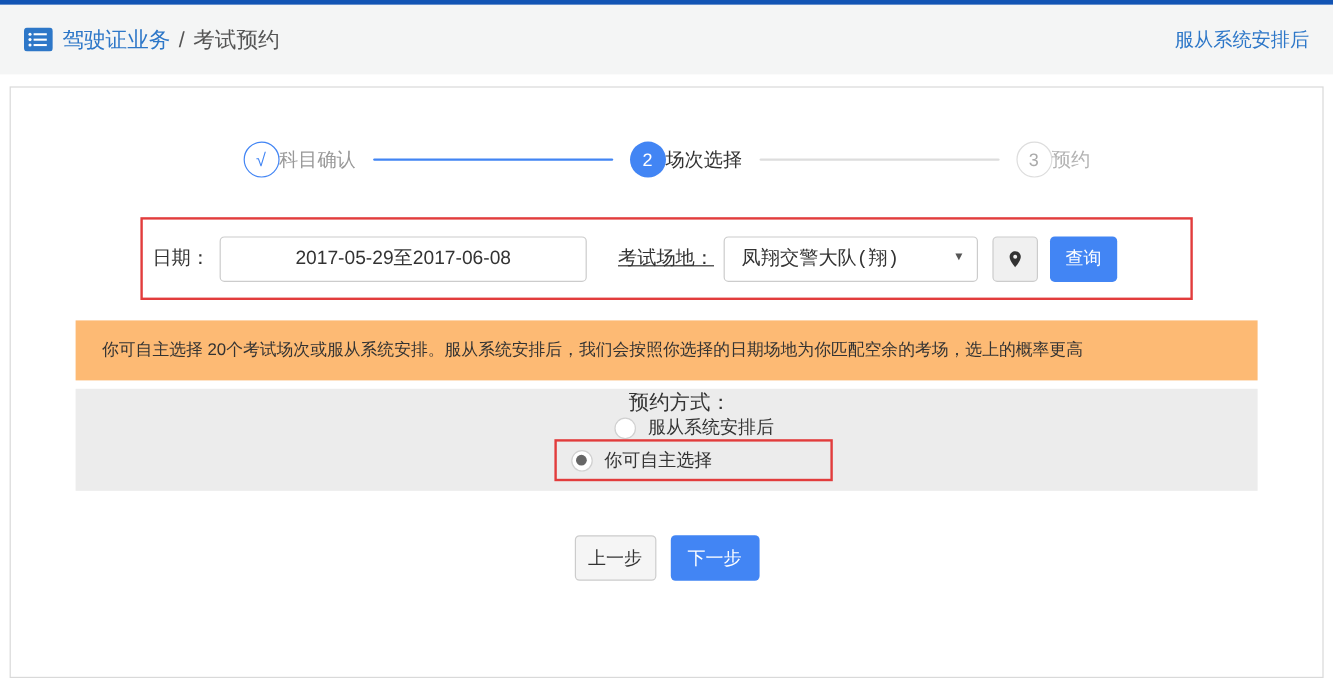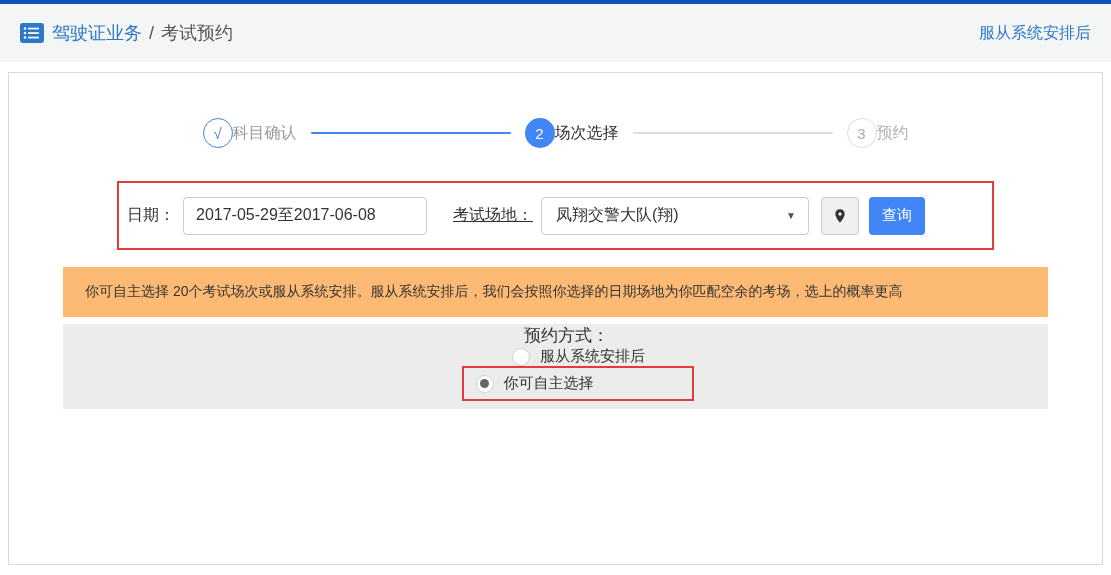--- a/index.html
+++ b/index.html
@@ -42,29 +42,29 @@
   .step-line.blue { background: #4285f4; }
   .step-line.gray { background: #ddd; }
 
   
   .filter-row {
     width: 877px; margin: 33px auto 0; border: 2px solid #e23c3c;
     height: 69px; display: flex; align-items: center; padding-left: 8px;
   }
   .field-label { font-size: 16px; color: #333; }
   .date-input {
-    width: 244px; height: 38px; margin-left: 8px; border: 1px solid #ccc;
+    width: 306px; height: 38px; margin-left: 8px; border: 1px solid #ccc;
     border-radius: 4px; padding: 0 12px; font-size: 16px; color: #333;
-    font-family: "Liberation Sans", "DejaVu Sans", sans-serif; outline: none;
+    font-family: "Liberation Sans", "DejaVu Sans", sans-serif; outline: none; text-align: center;
   }
   .venue-label { margin-left: 26px; text-decoration: underline; }
   .select-box {
-    width: 268px; height: 38px; margin-left: 8px; border: 1px solid #ccc;
+    width: 212px; height: 38px; margin-left: 8px; border: 1px solid #ccc;
     border-radius: 4px; background: #fff; display: flex; align-items: center;
-    justify-content: space-between; padding: 0 12px 0 14px; cursor: pointer;
+    justify-content: space-between; padding: 0 12px 0 14px; cursor: pointer; font-family: Liberation Mono, monospace;
   }
   .select-value { font-size: 16px; color: #333; }
   .select-caret { font-size: 10px; color: #555; }
   .loc-btn {
     width: 38px; height: 38px; margin-left: 12px; border: 1px solid #ccc;
     border-radius: 4px; background: #f0f0f0; display: flex; align-items: center;
     justify-content: center; cursor: pointer;
   }
   .search-btn {
     width: 56px; height: 38px; margin-left: 10px; border: none; border-radius: 4px;
@@ -182,14 +182,18 @@
       <span class="radio-text">服从系统安排后</span>
     </div>
     <div class="radio-opt highlighted">
       <span class="radio-circle">
           <span class="radio-dot"></span>
         </span>
       <span class="radio-text">你可自主选择</span>
     </div>
   </div>
 
+  <div class="actions">
+    <button class="btn btn-prev">上一步</button>
+    <button class="btn btn-next">下一步</button>
+  </div>
 
 </div>
 
 </body></html>

